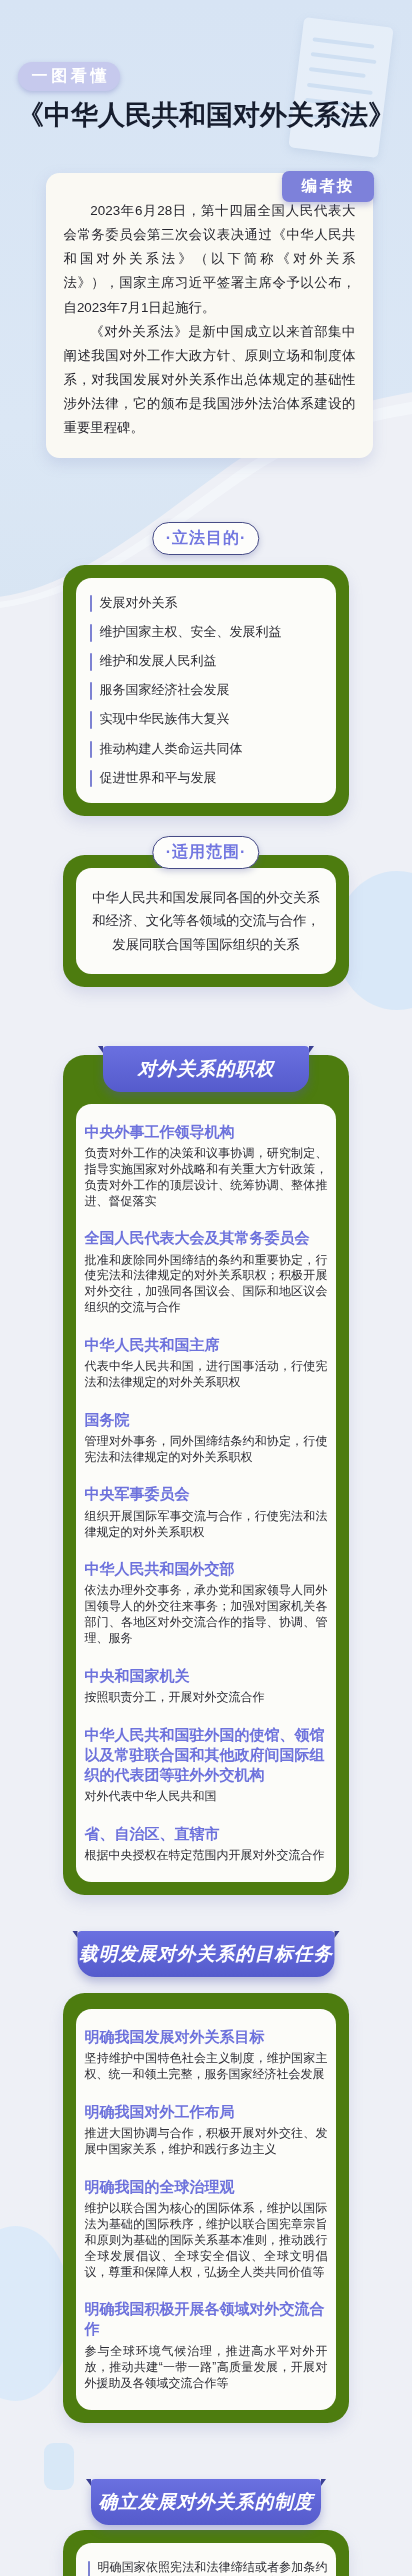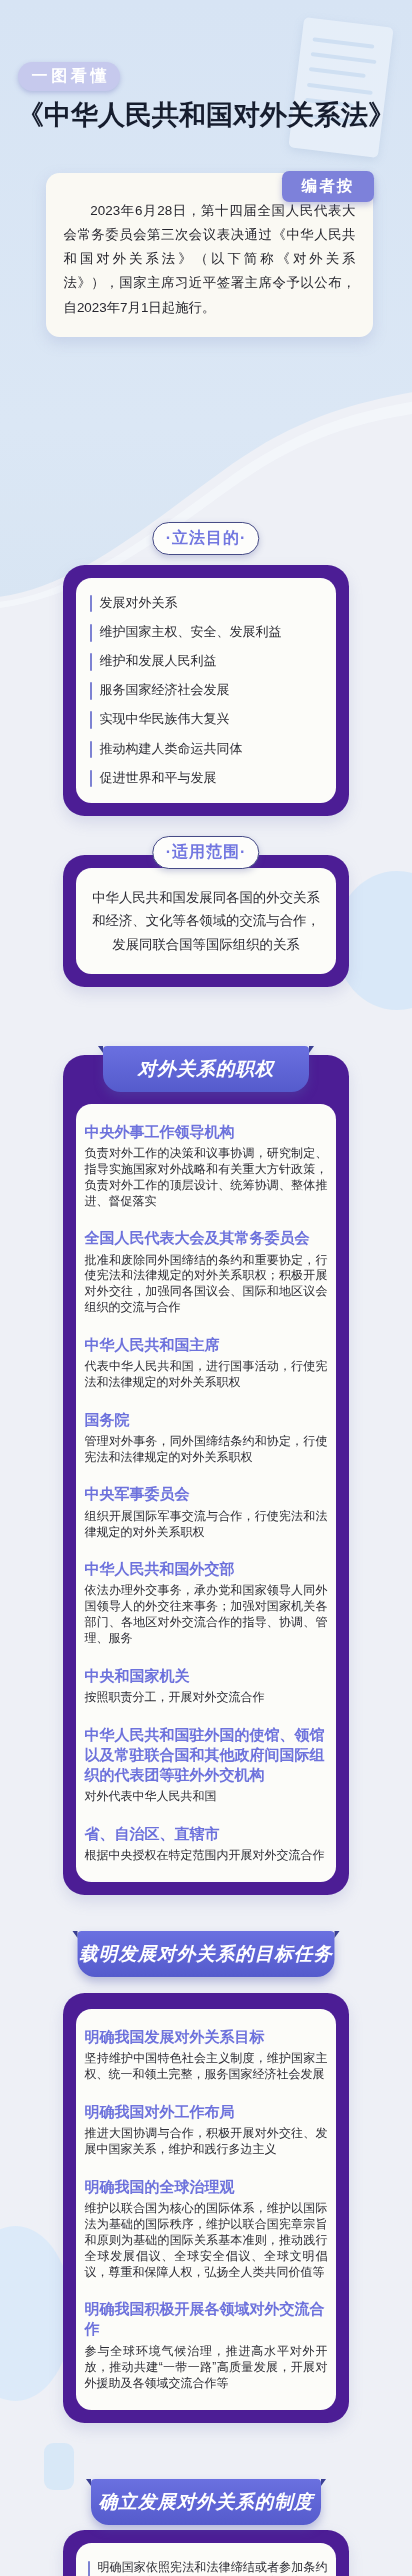--- a/index.html
+++ b/index.html
@@ -37,21 +37,21 @@
 
   
   .section-pill{position:absolute;left:50%;transform:translateX(-50%);z-index:5;
     background:#fdfdfb;border:1.5px solid #464b86;border-radius:515px;
     padding:5.2px 12.4px;color:#7277e0;font-size:16px;font-weight:bold;letter-spacing:1px;
     box-shadow:0 2.6px 6.2px rgba(90,95,160,.3);white-space:nowrap;}
   .pill-purpose{top:522px;}
   .pill-scope{top:836px;}
 
   
-  .outer-card{position:absolute;left:63px;width:286px;background:#4c1d95;border-radius:21.6px;
+  .outer-card{position:absolute;left:63px;width:286px;background:#4d7c0f;border-radius:21.6px;
     box-shadow:0 6.2px 13.4px rgba(130,135,190,.22);z-index:2;}
   .inner-card{margin:13.4px;background:#fcfcf9;border-radius:15.5px;padding:15.5px 9.3px;}
 
   .card-purpose{top:565px;}
   .card-purpose .inner-card{padding:15.5px 10.3px;}
   .bar-item{display:flex;align-items:flex-start;margin-bottom:10.3px;}
   .bar-item:last-child{margin-bottom:0;}
   .bar-item .bar{flex:0 0 2.6px;width:2.6px;height:17.5px;border-radius:1.5px;background:#7d82d2;margin:1px 7.2px 0 3.1px;}
   .bar-item .txt{font-size:13px;line-height:1.45;color:#2b2b33;}
 
@@ -109,20 +109,21 @@
   <div class="blob blob-right"></div>
   <div class="blob blob-left"></div>
   <div class="blob-left2 blob"></div>
 
   <div class="badge">一图看懂</div>
   <h1 class="main-title" style="margin:0;">《中华人民共和国对外关系法》</h1>
 
   <div class="note-card">
     <div class="note-tab">编者按</div>
     <p>2023年6月28日，第十四届全国人民代表大会常务委员会第三次会议表决通过《中华人民共和国对外关系法》（以下简称《对外关系法》），国家主席习近平签署主席令予以公布，自2023年7月1日起施行。</p>
+    <p>《对外关系法》是新中国成立以来首部集中阐述我国对外工作大政方针、原则立场和制度体系，对我国发展对外关系作出总体规定的基础性涉外法律，它的颁布是我国涉外法治体系建设的重要里程碑。</p>
   </div>
 
   <div class="section-pill pill-purpose">·立法目的·</div>
   <div class="outer-card card-purpose">
     <div class="inner-card">
       <div class="bar-item">
           <span class="bar"></span>
           <span class="txt">发展对外关系</span>
         </div>
       <div class="bar-item">

